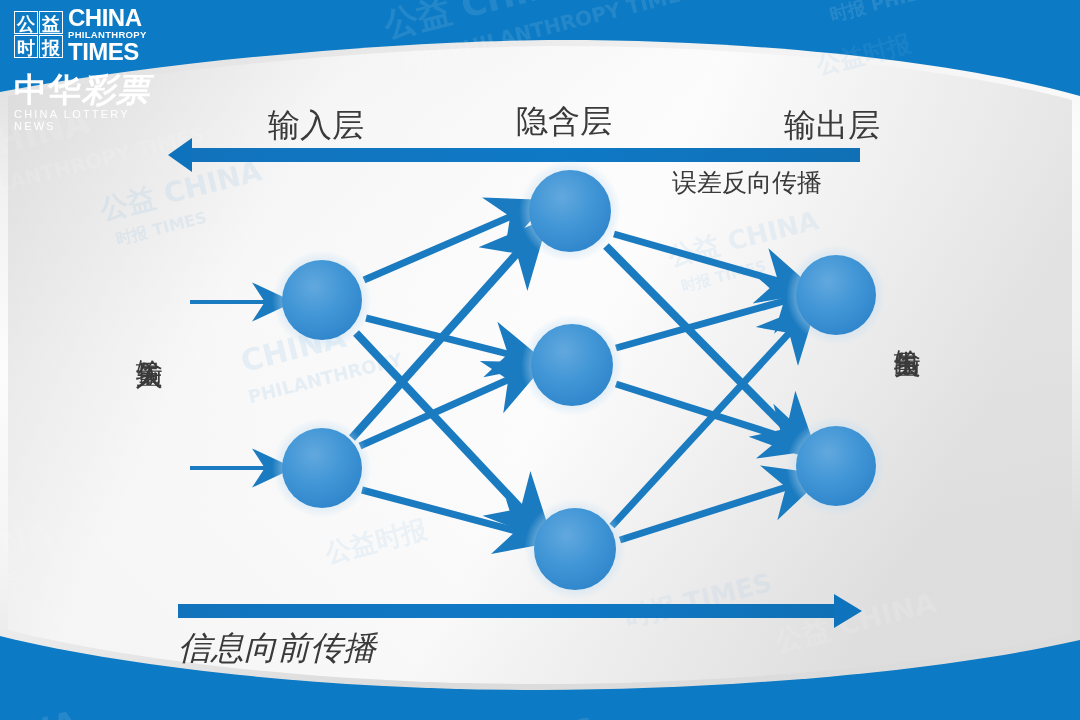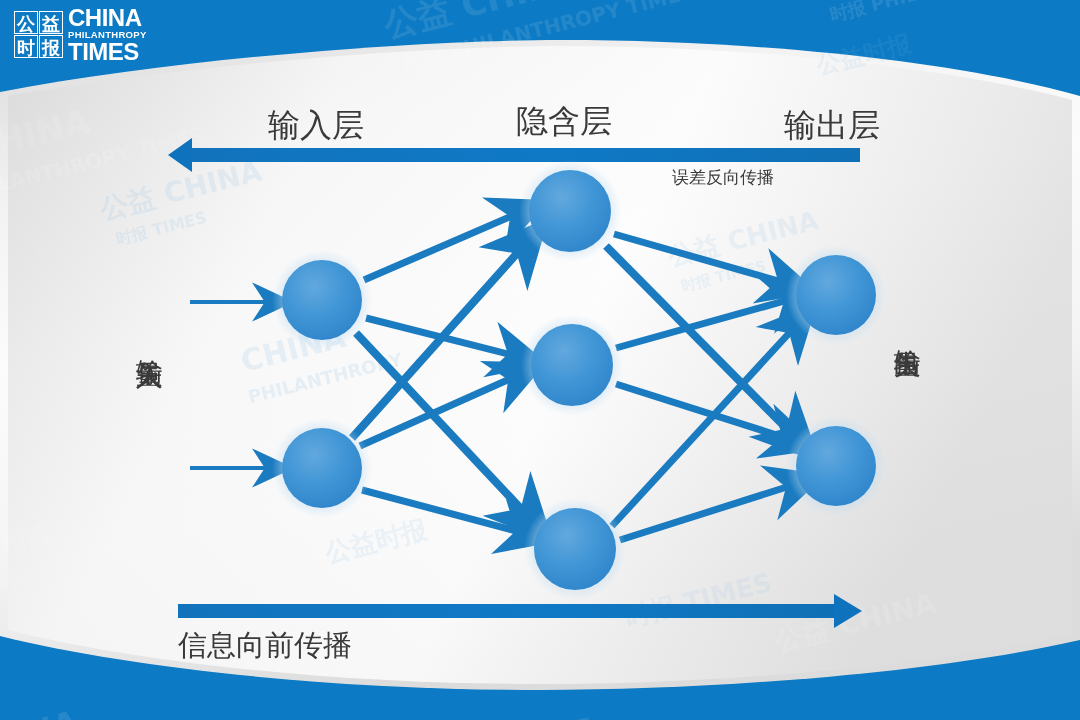--- a/index.html
+++ b/index.html
@@ -47,22 +47,22 @@
   .lbl {
     position:absolute; color:#3A3A3A; z-index:30;
     font-family:"DejaVu Sans","Liberation Sans",sans-serif;
     white-space:nowrap; pointer-events:none;
   }
   .lbl-top { font-size:32px; }
   .lbl-side {
     font-size:27px; writing-mode:vertical-rl; text-orientation:upright;
     line-height:1.12; letter-spacing:1px;
   }
-  .lbl-bottom { font-size:29px; }
-  .lbl-bp { font-size:17px; }
+  .lbl-bottom { font-size:33px;font-style:italic; }
+  .lbl-bp { font-size:25px; }
 
   #wm { position:absolute; inset:0; z-index:25; pointer-events:none; opacity:.5; }
 </style>
 </head>
 <body>
 
 <div id="stage">
 
   <svg width="1080" height="720">
     <defs>
@@ -256,16 +256,22 @@
         <span>时</span>
         <span>报</span>
       </div>
       <div class="logo-en">
         <div class="l1">CHINA</div>
         <div class="l2">PHILANTHROPY</div>
         <div class="l3">TIMES</div>
       </div>
     </div>
 
+    <div class="logo-row2">
+      <div class="logo-cn2">
+        <span>中华</span><span class="italic">彩票</span>
+      </div>
+      <div class="logo-sub">CHINA LOTTERY NEWS</div>
+    </div>
 
   </div>
 
 </div>
 
 </body></html>

